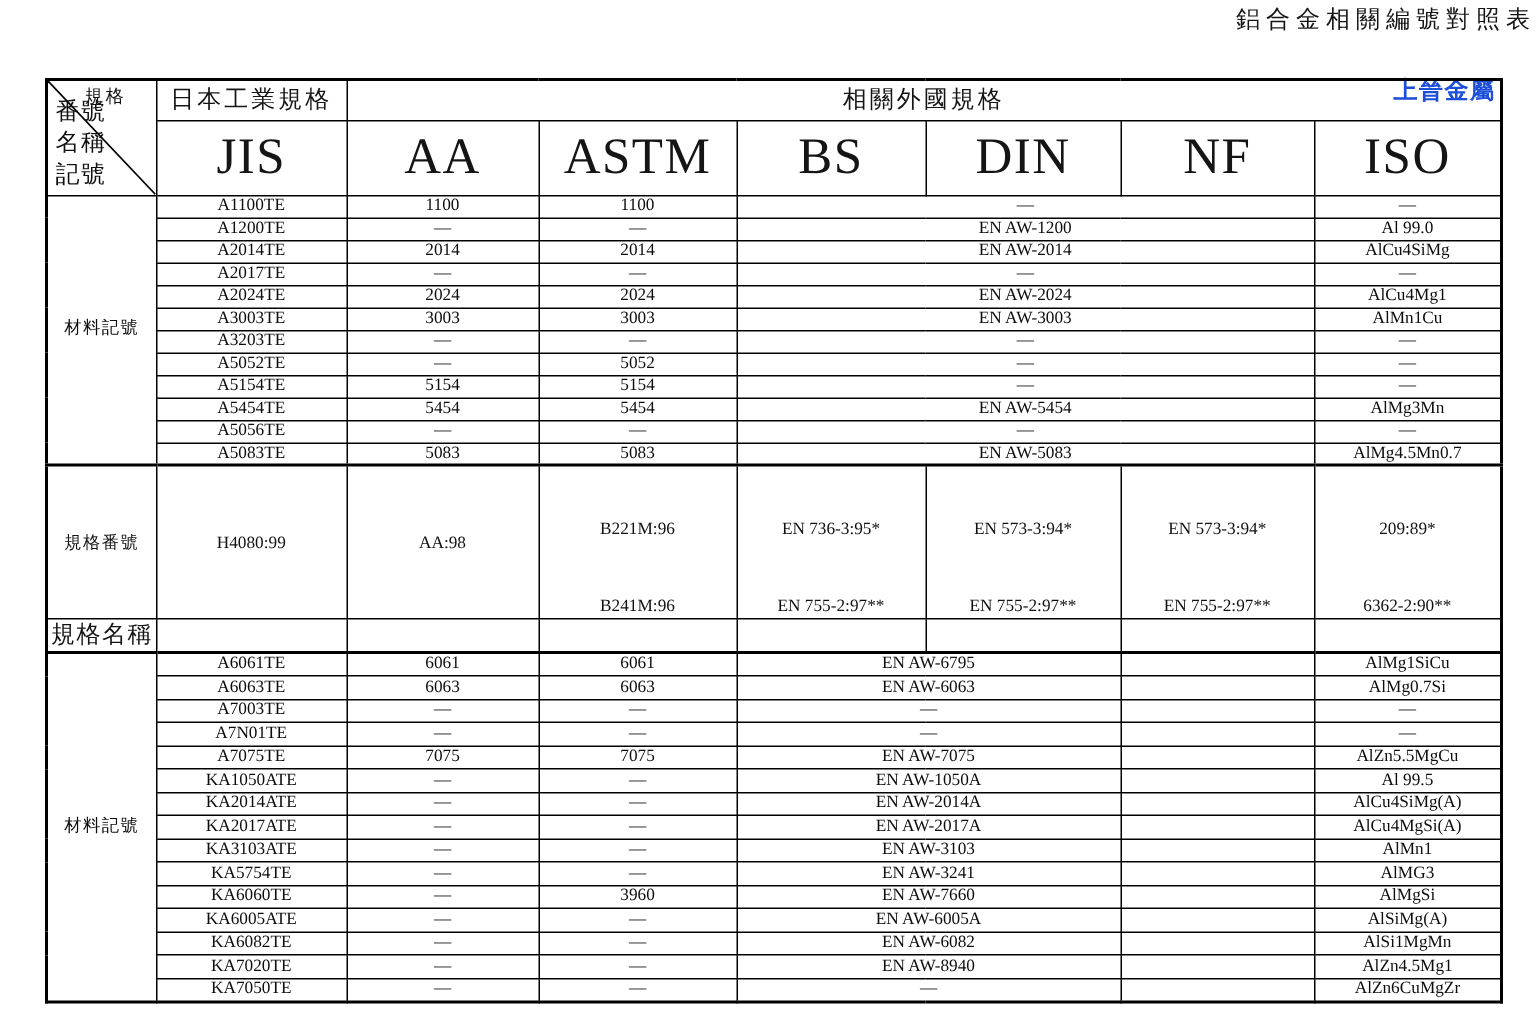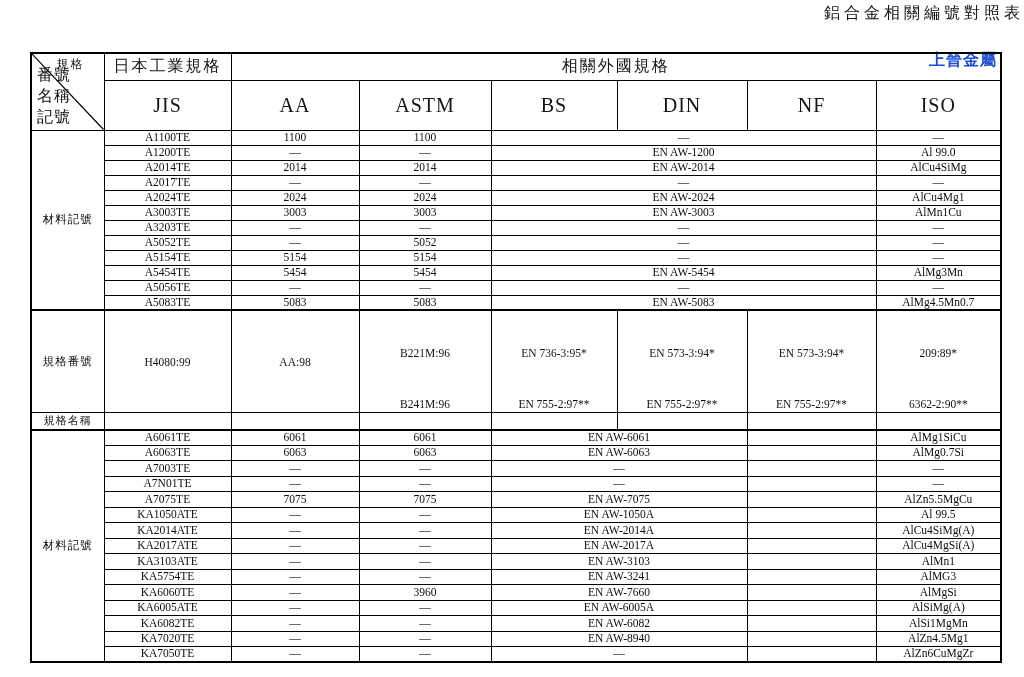--- a/index.html
+++ b/index.html
@@ -37,40 +37,40 @@
     padding: 0 2px;
     text-align: center;
     vertical-align: middle;
     overflow: hidden;
     white-space: nowrap;
     font-weight: normal;
   }
 
   
   .top-head { height: 27px; font-size: 16px; letter-spacing: 2px; color:#151515; }
-  .col-head { height: 50px; font-size: 20px; letter-spacing: 1px; color:#151515; }
+  .col-head { height: 50px; font-size: 34px; letter-spacing: 1px; color:#151515; }
 
   
   td.corner { position: relative; padding: 0; }
   td.corner svg.diag { position: absolute; left: 0; top: 0; width: 100%; height: 100%; }
   .corner-top { position: absolute; top: 2px; right: 19px; font-size: 12px; letter-spacing: 2px; }
   .corner-bottom {
     position: absolute; left: 5px; bottom: 2px;
     font-size: 16px; text-align: left; line-height: 1.3; letter-spacing: 1px;
   }
 
   
   tr.data-row td { height: 15px; font-size: 11.5px; line-height: 1; color: #0d0d0d; }
   tr.data-row-tall td { height: 15.5px; }
   td.group-label { font-size: 12px; letter-spacing: 1px; color:#151515; }
 
   
   tr.spec-num td { height: 33px; font-size: 11.5px; border-top: 2px solid #000; }
   tr.spec-num .line { line-height: 1.35; margin-top: 35px; }
-  tr.spec-name td { height: 17px; font-size: 11px; border-bottom: 2px solid #000; letter-spacing: 1px; }
+  tr.spec-name td { height: 17px; font-size: 16px; border-bottom: 2px solid #000; letter-spacing: 1px; }
 </style>
 </head>
 <body>
 
 <div class="page">
 
   <div class="doc-title">鋁合金相關編號對照表</div>
   <div class="company">上晉金屬</div>
 
   <table class="xref">
@@ -227,21 +227,21 @@
           <td></td>
           <td></td>
           <td></td>
           <td></td>
         </tr>
         <tr class="data-row data-row-tall">
           <td class="group-label" rowspan="15">材料記號</td>
           <td>A6061TE</td>
           <td>6061</td>
           <td>6061</td>
-          <td colspan="2">EN AW-6061</td>
+          <td colspan="2">EN AW-6795</td>
           <td></td>
           <td>AlMg1SiCu</td>
         </tr>
         <tr class="data-row data-row-tall">
           <td>A6063TE</td>
           <td>6063</td>
           <td>6063</td>
           <td colspan="2">EN AW-6063</td>
           <td></td>
           <td>AlMg0.7Si</td>

